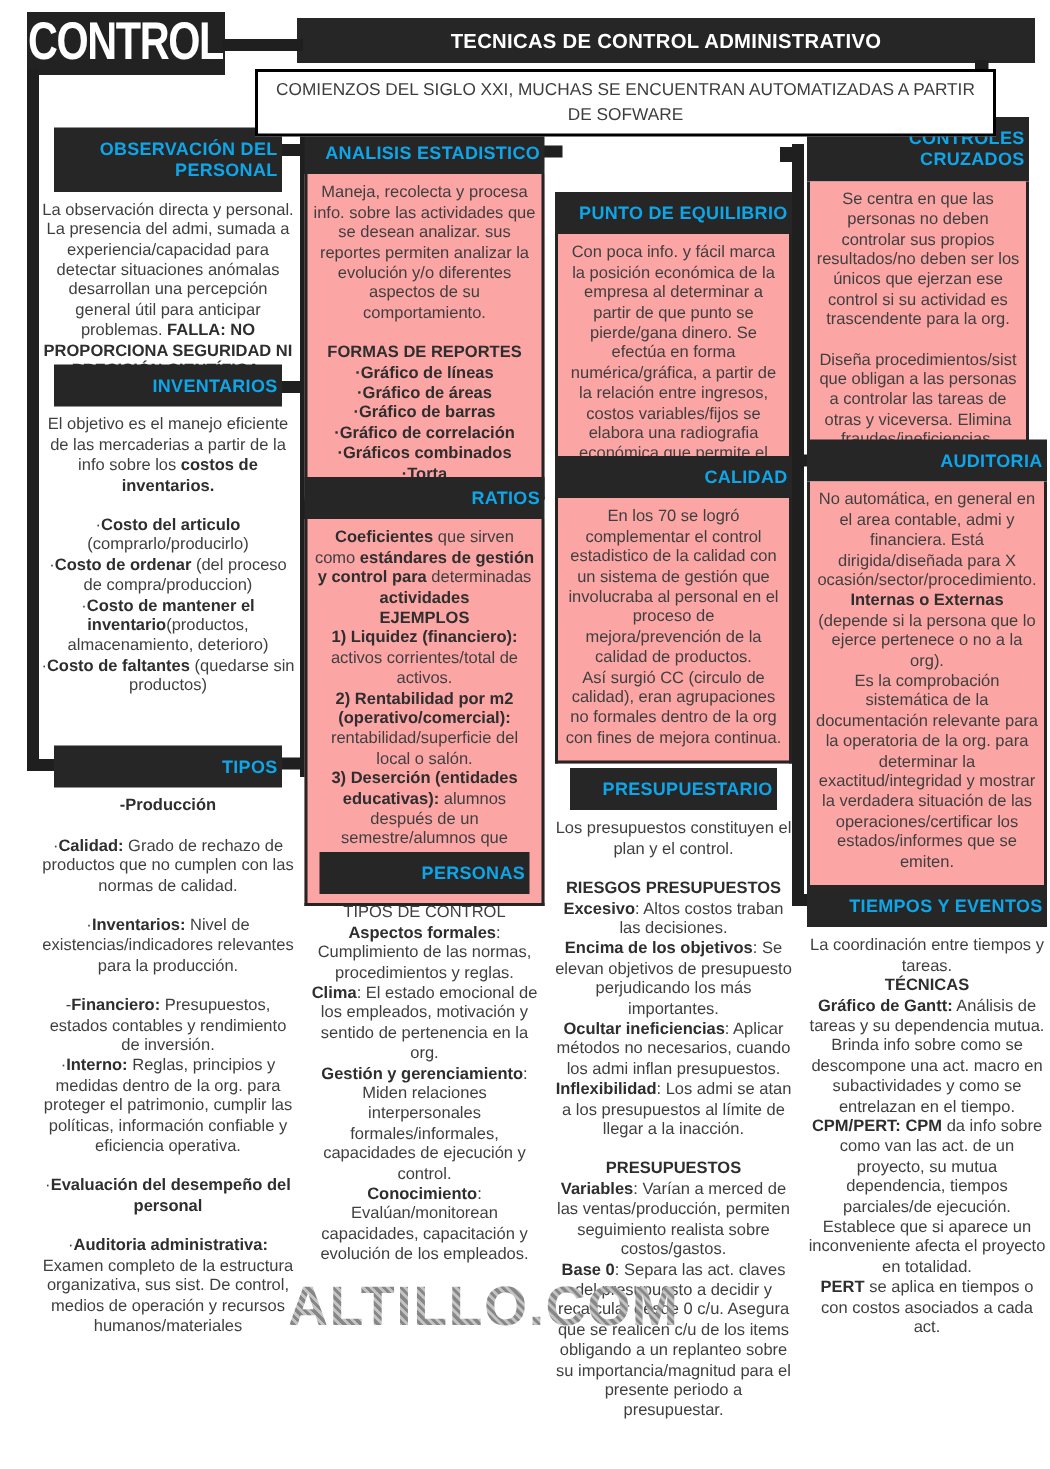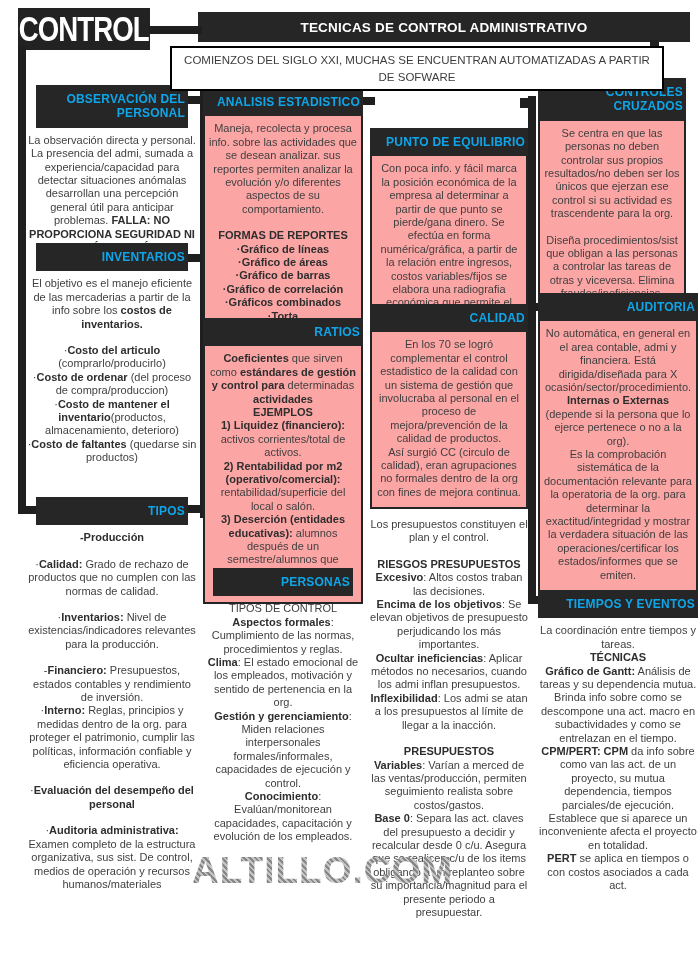--- a/index.html
+++ b/index.html
@@ -142,20 +142,21 @@
         <p>Con poca info. y fácil marca la posición económica de la empresa al determinar a partir de que punto se pierde/gana dinero. Se efectúa en forma numérica/gráfica, a partir de la relación entre ingresos, costos variables/fijos se elabora una radiografia económica que permite el seguimiento y anticipación de futuras ganancias/perdidas.<br><b>P.E. = CF/P ·CV</b></p>
       </div>
   </div>
   <div class="section sec-calidad">
     <div class="sec-header">CALIDAD</div>
     <div class="sec-body boxed">
         <p>En los 70 se logró complementar el control estadistico de la calidad con un sistema de gestión que involucraba al personal en el proceso de mejora/prevención de la calidad de productos.<br>Así surgió CC (circulo de calidad), eran agrupaciones no formales dentro de la org con fines de mejora continua.</p>
       </div>
   </div>
   <div class="section sec-presupuestario">
+    <div class="sec-header inset">PRESUPUESTARIO</div>
     <div class="sec-body">
         <p>Los presupuestos constituyen el plan y el control.</p>
         <p><b>RIESGOS PRESUPUESTOS<br>Excesivo</b>: Altos costos traban las decisiones.<br><b>Encima de los objetivos</b>: Se elevan objetivos de presupuesto perjudicando los más importantes.<br><b>Ocultar ineficiencias</b>: Aplicar métodos no necesarios, cuando los admi inflan presupuestos.<br><b>Inflexibilidad</b>: Los admi se atan a los presupuestos al límite de llegar a la inacción.</p>
         <p><b>PRESUPUESTOS<br>Variables</b>: Varían a merced de las ventas/producción, permiten seguimiento realista sobre costos/gastos.<br><b>Base 0</b>: Separa las act. claves del presupuesto a decidir y recalcular desde 0 c/u. Asegura que se realicen c/u de los items obligando a un replanteo sobre su importancia/magnitud para el presente periodo a presupuestar.</p>
       </div>
   </div>
 
   <div class="section sec-controles">
     <div class="sec-header">CONTROLES CRUZADOS</div>
     <div class="sec-body boxed">

